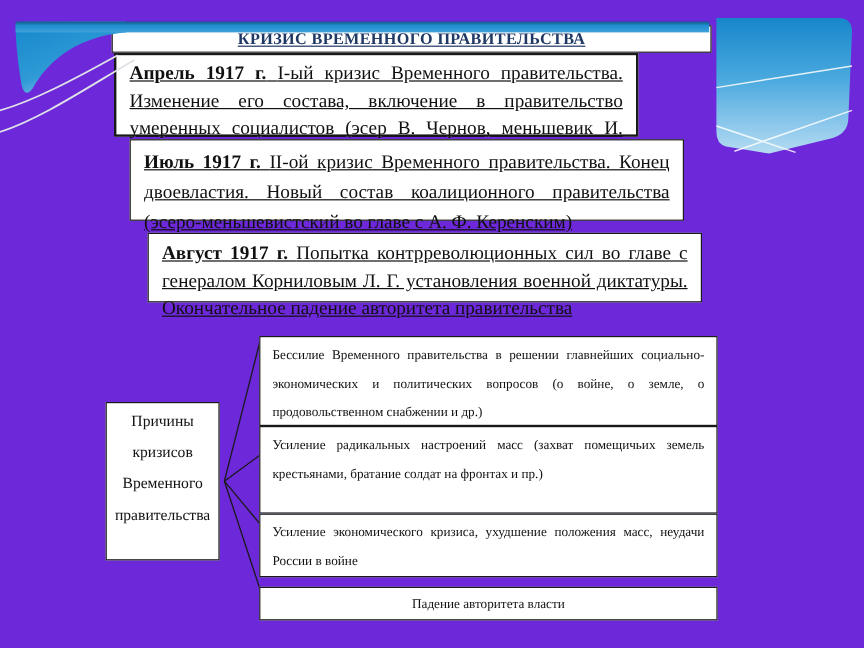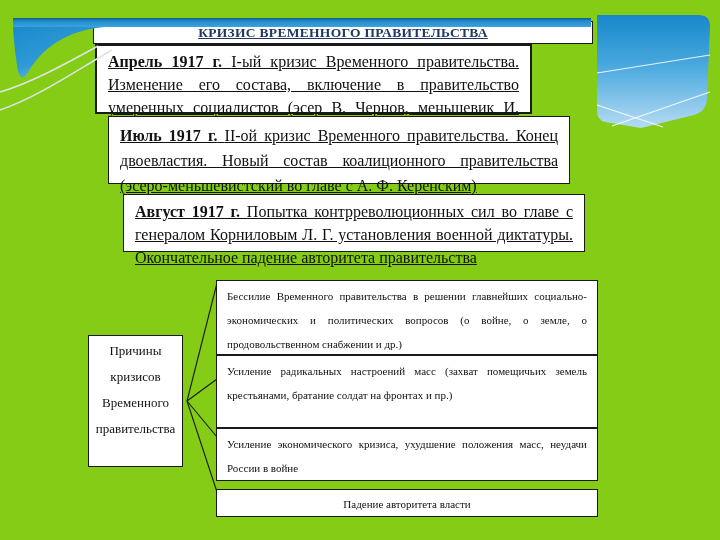--- a/index.html
+++ b/index.html
@@ -1,17 +1,17 @@
 <!DOCTYPE html>
 <html><head>
 <meta charset="utf-8">
 <style>
   html,body{margin:0;padding:0;background:#ffffff;}
   .slide{
-    position:relative;width:720px;height:540px;background:#84cc16;overflow:hidden;
+    position:relative;width:720px;height:540px;background:#6d28d9;overflow:hidden;
     font-family:"Liberation Serif","DejaVu Serif",serif;color:#111;
   }
   svg.decor{position:absolute;left:0;top:0;z-index:3;pointer-events:none;}
   svg.connectors{position:absolute;left:0;top:0;z-index:1;}
   .box{position:absolute;box-sizing:border-box;background:#fff;z-index:2;}
   .title-box{
     left:93px;top:21px;width:500px;height:23px;border:1px solid #1a1a1a;
     display:flex;align-items:flex-end;justify-content:center;
   }
   .title-text{

